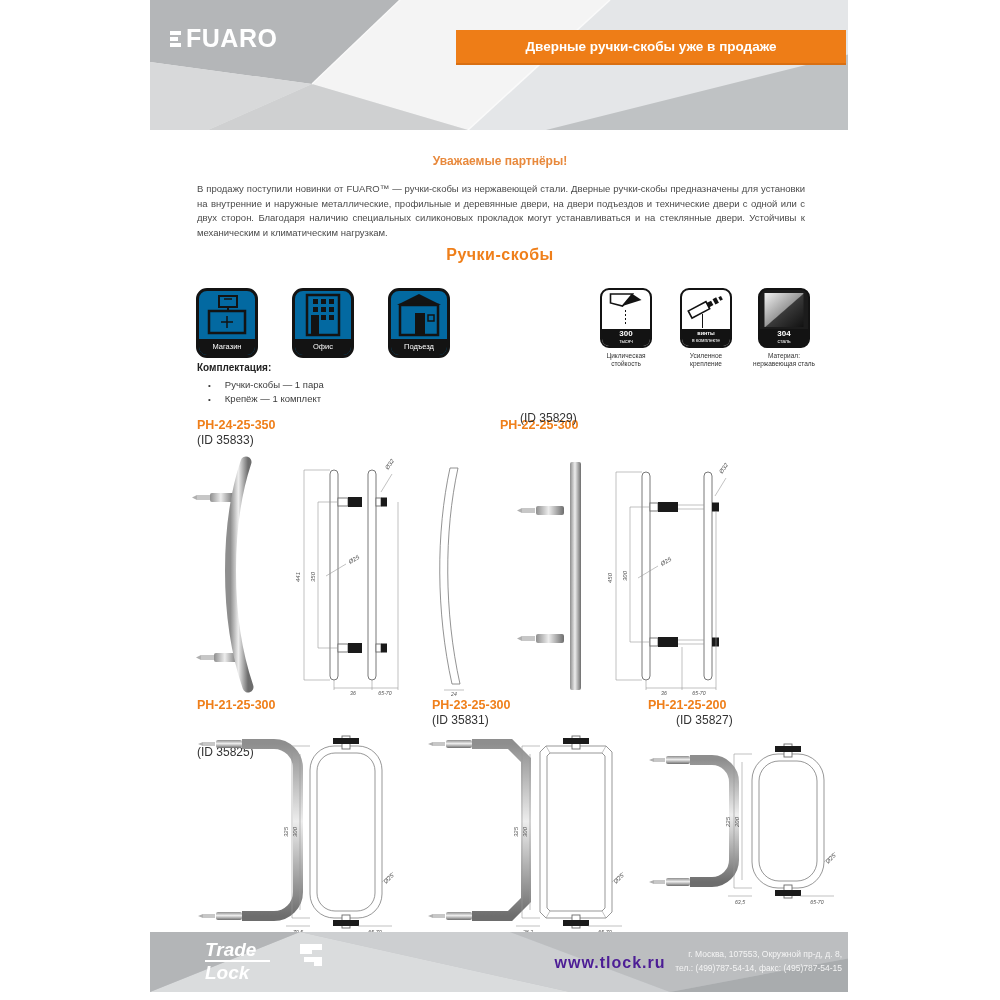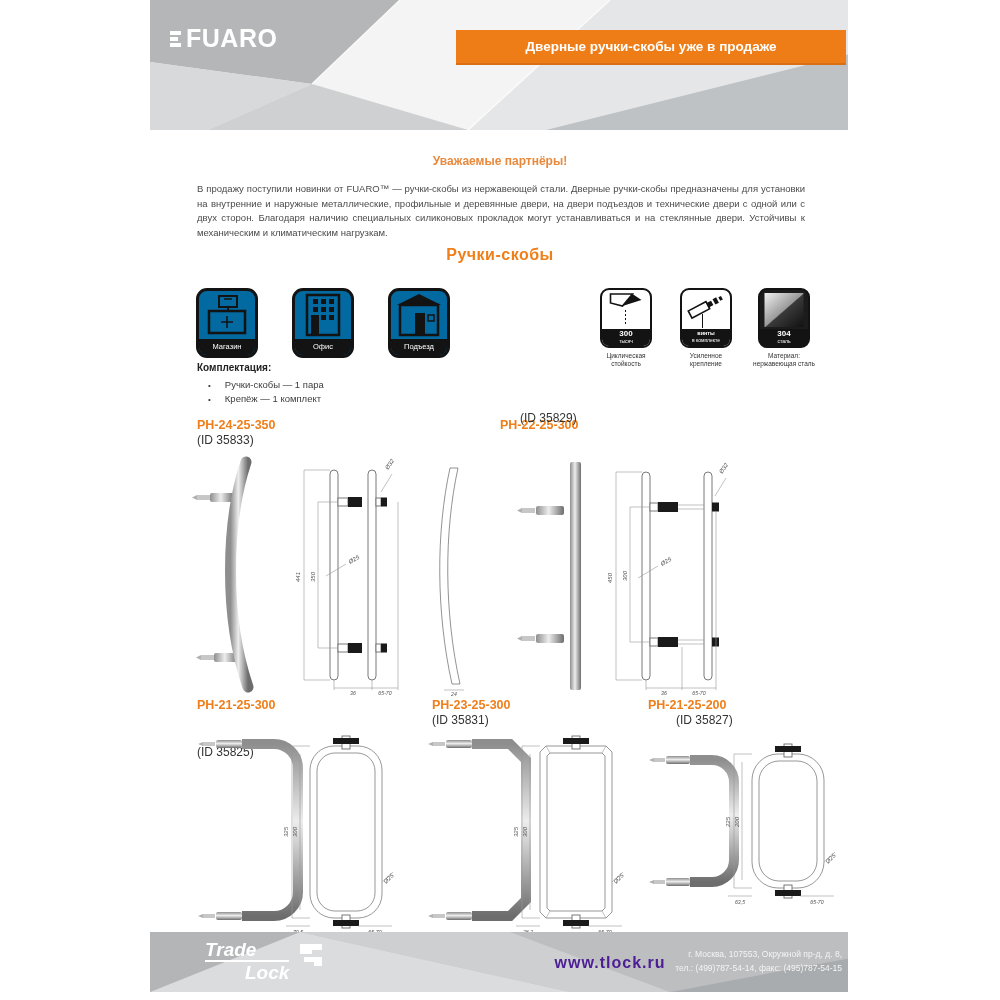--- a/index.html
+++ b/index.html
@@ -58,21 +58,21 @@
   svg text.dim.sm{font-size:5.2px;}
   svg .dl{stroke:#999;stroke-width:.6;}
   svg .out{stroke:#6a6a6a;stroke-width:.9;fill:#fff;}
   svg .out2{stroke:#6a6a6a;stroke-width:.7;fill:none;}
   svg .blk{fill:#1a1a1a;}
 
   
   .footer{position:absolute;left:0;top:932px;width:700px;height:60px;overflow:hidden;}
   .tl-logo{position:absolute;left:55px;top:8px;color:#fff;font-style:italic;font-weight:bold;}
   .tl-top{font-size:19px;line-height:20px;border-bottom:2.5px solid #fff;padding-right:14px;}
-  .tl-bottom{font-size:19px;line-height:21px;margin-left:40px;}
+  .tl-bottom{font-size:19px;line-height:21px;}
   .tl-mark{position:absolute;left:148px;top:10px;}
   .f-url{position:absolute;left:330px;top:22px;width:260px;text-align:center;color:#4c1d95;
          font-weight:bold;font-size:16px;letter-spacing:1px;}
   .f-addr{position:absolute;right:8px;top:15px;text-align:right;color:#f4f4f4;font-size:8.5px;
           line-height:1.65;}
 </style>
 </head>
 <body>
 
 <div id="canvas">

